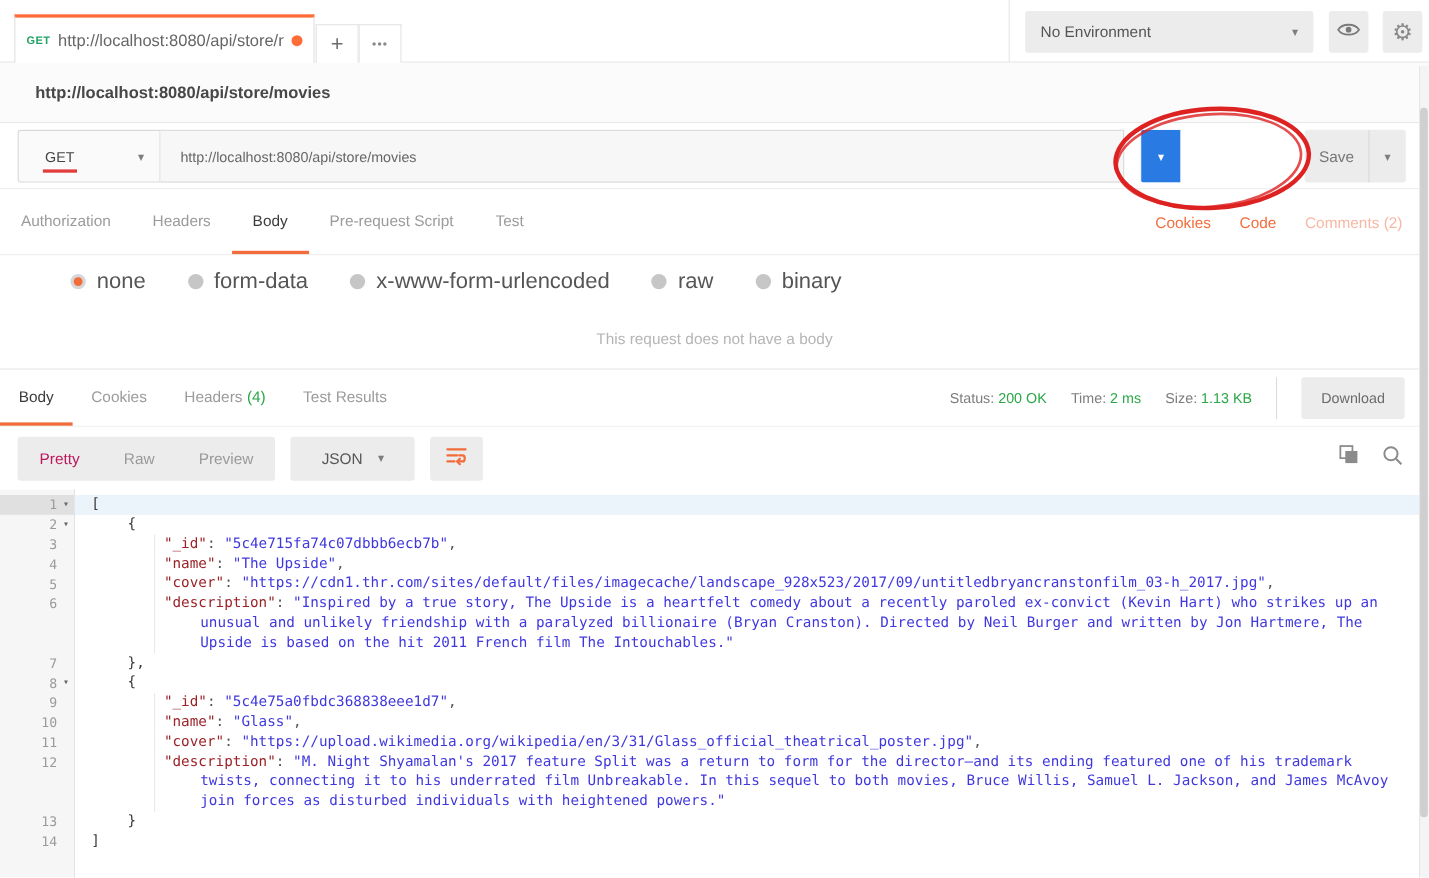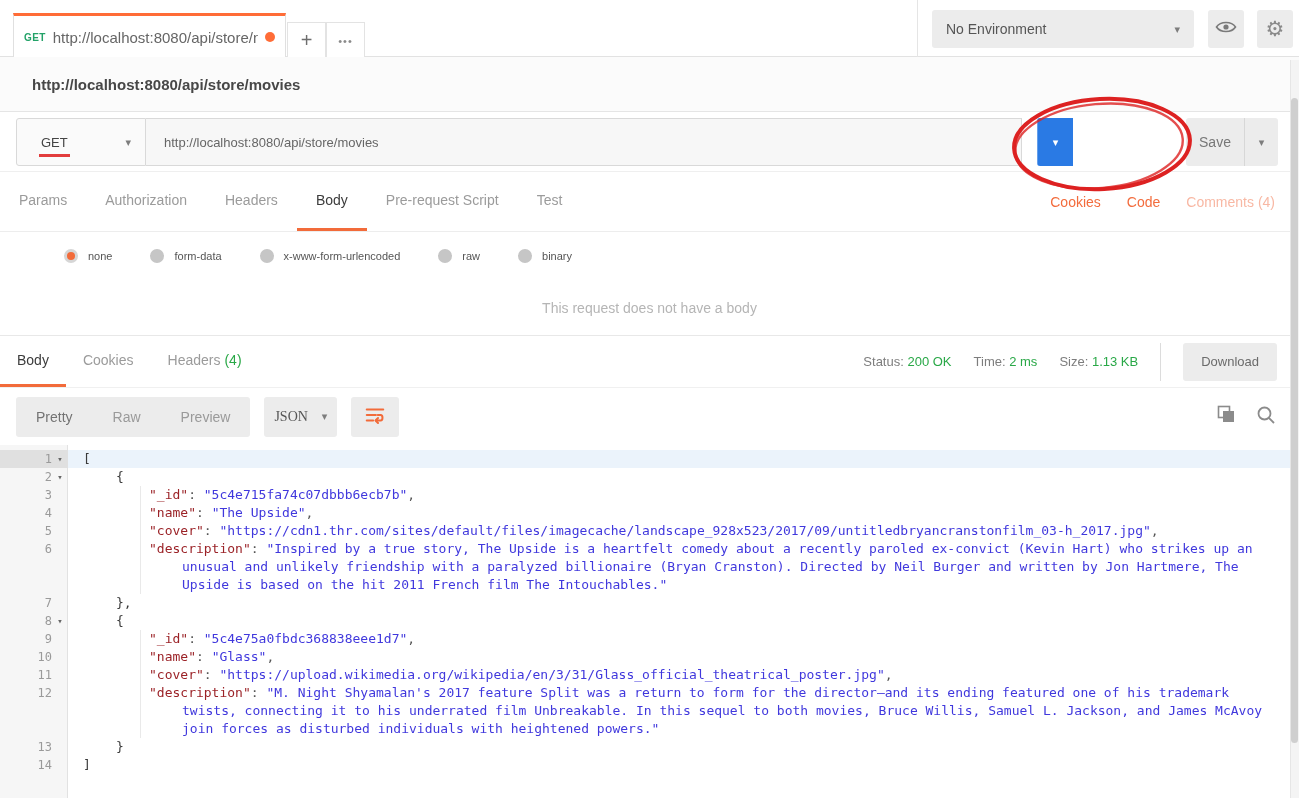--- a/index.html
+++ b/index.html
@@ -69,39 +69,39 @@
   .rtab.active { color:#3c3c3c; border-bottom-color:#f26b3a; }
   .rtab-right { margin-left:auto; display:flex; align-items:center; gap:26px; padding-right:24px; }
   .rlink { font-size:14px; color:#f36c3d; cursor:pointer; }
   .rlink.muted { color:#f8b8a4; }
   
   .radio-row { position:absolute; left:0; top:232px; width:100%; height:48px; display:flex; align-items:center; gap:38px; padding-left:64px; }
   .radio-item { display:flex; align-items:center; gap:10px; cursor:pointer; }
   .rdot { width:14px; height:14px; border-radius:50%; background:#c6c6c6; position:relative; }
   .radio-item.selected .rdot { background:#d6d6d6; }
   .radio-item.selected .rdot:after { content:""; position:absolute; left:3px; top:3px; width:8px; height:8px; border-radius:50%; background:#f26b3a; }
-  .rlabel { font-size:11px; color:#555; }
+  .rlabel { font-size:20px; color:#555; }
   
   .empty-msg { position:absolute; left:0; top:280px; width:100%; height:56px; border-bottom:1px solid #e8e8e8; display:flex; align-items:center; justify-content:center; font-size:14px; color:#b5b5b5; }
   
   .resp-head { position:absolute; left:0; top:336px; width:100%; height:52px; display:flex; align-items:stretch; border-bottom:1px solid #f0f0f0; }
   .resp-tab { padding:0 17px; display:flex; align-items:center; gap:4px; font-size:14px; color:#9b9b9b; cursor:pointer; border-bottom:3px solid transparent; }
   .resp-tab.active { color:#3c3c3c; border-bottom-color:#f26b3a; }
   .count-green { color:#29a847; }
   .resp-meta { margin-left:auto; display:flex; align-items:center; gap:22px; padding-right:22px; }
   .meta-pair { font-size:13px; color:#7d7d7d; }
   .meta-pair b { font-weight:normal; color:#29a847; }
   .meta-div { width:1px; height:38px; background:#dcdcdc; }
   .download-btn { background:#ececec; border-radius:3px; height:38px; padding:0 18px; display:flex; align-items:center; font-size:13px; color:#6b6b6b; cursor:pointer; }
   
   .resp-tool { position:absolute; left:0; top:388px; width:100%; height:57px; display:flex; align-items:center; padding:0 22px 0 16px; gap:14px; }
   .seg { display:flex; background:#ececec; border-radius:3px; height:40px; align-items:center; }
   .seg-item { padding:0 20px; font-size:14px; color:#9a9a9a; cursor:pointer; }
-  .seg-item.active { color:#737373; }
-  .fmt-select { background:#ececec; border-radius:3px; height:40px; display:flex; align-items:center; gap:14px; padding:0 10px; font-size:14px; color:#555; cursor:pointer;font-family:Liberation Serif, serif; }
+  .seg-item.active { color:#be185d; }
+  .fmt-select { background:#ececec; border-radius:3px; height:40px; display:flex; align-items:center; gap:14px; padding:0 28px; font-size:14px; color:#555; cursor:pointer; }
   .wrap-btn { background:#ececec; border-radius:3px; height:40px; width:48px; display:flex; align-items:center; justify-content:center; cursor:pointer; }
   .tool-right { margin-left:auto; display:flex; align-items:center; gap:18px; }
   .tool-icon { cursor:pointer; display:flex; }
   
   .code-area {
     position:absolute; left:0; top:445px; width:100%; height:353px; overflow:hidden;
     background:linear-gradient(to right,#f6f6f6 0,#f6f6f6 67px,#e2e2e2 67px,#e2e2e2 68px,#fff 68px);
     padding-top:5px; font-family:"DejaVu Sans Mono", monospace;
   }
   .crow { display:flex; min-height:18px; }
@@ -173,30 +173,29 @@
       </div>
   </div>
 </div>
 
 <svg class="annotation" viewBox="0 0 200 104">
   <ellipse cx="100" cy="52" rx="88" ry="45" fill="none" stroke="#dd2222" stroke-width="4" transform="rotate(-3 100 52)"></ellipse>
   <ellipse cx="97" cy="54" rx="84" ry="42" fill="none" stroke="#dd2222" stroke-width="2.4" opacity="0.8" transform="rotate(-5 97 54)"></ellipse>
 </svg>
 
 <div class="req-tabs">
-  <div class="rtab">Params</div>
   <div class="rtab">Authorization</div>
   <div class="rtab">Headers</div>
   <div class="rtab active">Body</div>
   <div class="rtab">Pre-request Script</div>
   <div class="rtab">Test</div>
   <div class="rtab-right">
     <span class="rlink">Cookies</span>
     <span class="rlink">Code</span>
-    <span class="rlink muted">Comments (4)</span>
+    <span class="rlink muted">Comments (2)</span>
   </div>
 </div>
 
 <div class="radio-row">
   <div class="radio-item selected">
     <span class="rdot"></span>
     <span class="rlabel">none</span>
   </div>
   <div class="radio-item">
     <span class="rdot"></span>
@@ -218,20 +217,21 @@
 
 <div class="empty-msg">This request does not have a body</div>
 
 <div class="resp-head">
   <div class="resp-tab active">Body</div>
   <div class="resp-tab">Cookies</div>
   <div class="resp-tab">
     <span>Headers</span>
     <span class="count-green">(4)</span>
   </div>
+  <div class="resp-tab">Test Results</div>
   <div class="resp-meta">
     <span class="meta-pair"><span>Status:</span> <b>200 OK</b></span>
     <span class="meta-pair"><span>Time:</span> <b>2 ms</b></span>
     <span class="meta-pair"><span>Size:</span> <b>1.13 KB</b></span>
     <span class="meta-div"></span>
     <span class="download-btn">Download</span>
   </div>
 </div>
 
 <div class="resp-tool">

